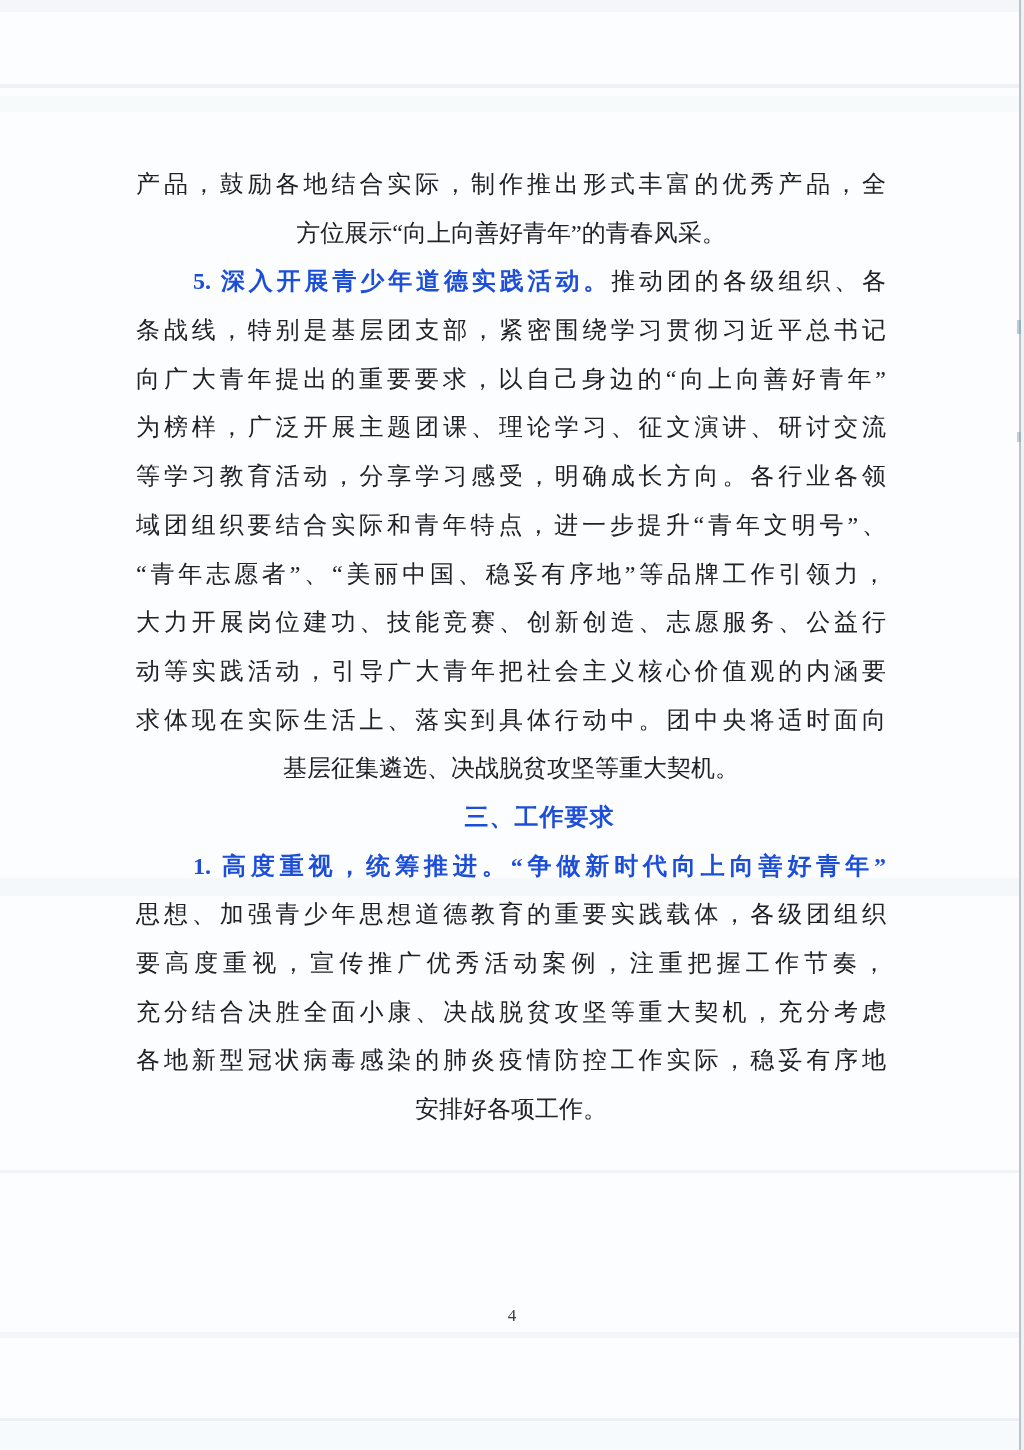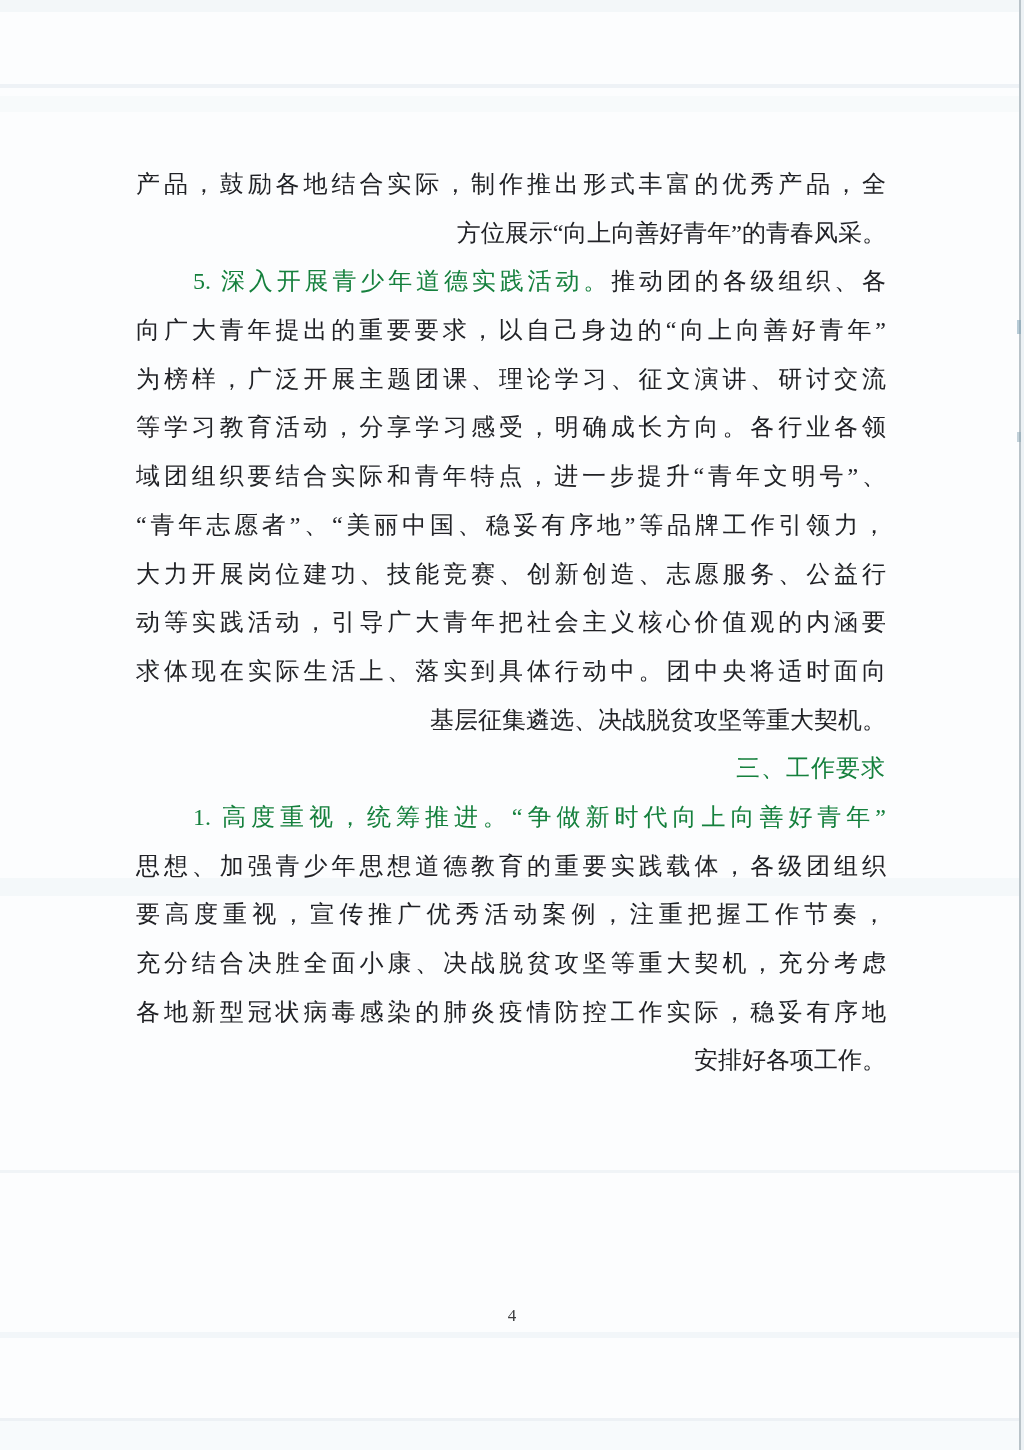--- a/index.html
+++ b/index.html
@@ -21,30 +21,30 @@
   .edge-strip{position:absolute;left:1021px;top:0;width:3px;height:1450px;background:#edf2f5;}
   .edge-tick1{position:absolute;left:1017px;top:320px;width:4px;height:14px;background:#7fa3b5;opacity:.55;}
   .edge-tick2{position:absolute;left:1017px;top:432px;width:4px;height:10px;background:#8aa6b4;opacity:.5;}
 
   .text-block{
     position:absolute;left:136px;top:160px;width:750px;
     font-size:24px;color:#212226;
   }
   .line{
     height:48.7px;line-height:48.7px;
-    text-align:right;
+    text-align:center;
   }
   .line.fill{
     text-align:justify;
     text-align-last:justify;
     -moz-text-align-last:justify;
   }
   .line.indent{padding-left:57px;}
   .run{white-space:pre-wrap;}
-  .run.bold{font-weight:normal;color:#15803d;}
+  .run.bold{font-weight:bold;color:#1d4ed8;}
   .line.heading{
     font-family:"Liberation Sans","DejaVu Sans",sans-serif;
     letter-spacing:1px;
   }
   .page-number{
     position:absolute;left:0;top:1306px;width:1024px;
     text-align:center;font-size:17px;color:#3a3b3e;
     font-family:"Liberation Serif","DejaVu Serif",serif;
   }
 </style>
@@ -63,20 +63,21 @@
 
   <div class="edge-line"></div>
   <div class="edge-strip"></div>
   <div class="edge-tick1"></div>
   <div class="edge-tick2"></div>
 
   <div class="text-block">
       <div class="line fill"><span class="run">产品，鼓励各地结合实际，制作推出形式丰富的优秀产品，全</span></div>
       <div class="line"><span class="run">方位展示“向上向善好青年”的青春风采。</span></div>
       <div class="line fill indent"><span class="run bold">5. 深入开展青少年道德实践活动。</span><span class="run">推动团的各级组织、各</span></div>
+      <div class="line fill"><span class="run">条战线，特别是基层团支部，紧密围绕学习贯彻习近平总书记</span></div>
       <div class="line fill"><span class="run">向广大青年提出的重要要求，以自己身边的“向上向善好青年”</span></div>
       <div class="line fill"><span class="run">为榜样，广泛开展主题团课、理论学习、征文演讲、研讨交流</span></div>
       <div class="line fill"><span class="run">等学习教育活动，分享学习感受，明确成长方向。各行业各领</span></div>
       <div class="line fill"><span class="run">域团组织要结合实际和青年特点，进一步提升“青年文明号”、</span></div>
       <div class="line fill"><span class="run">“青年志愿者”、“美丽中国、稳妥有序地”等品牌工作引领力，</span></div>
       <div class="line fill"><span class="run">大力开展岗位建功、技能竞赛、创新创造、志愿服务、公益行</span></div>
       <div class="line fill"><span class="run">动等实践活动，引导广大青年把社会主义核心价值观的内涵要</span></div>
       <div class="line fill"><span class="run">求体现在实际生活上、落实到具体行动中。团中央将适时面向</span></div>
       <div class="line"><span class="run">基层征集遴选、决战脱贫攻坚等重大契机。</span></div>
       <div class="line indent heading"><span class="run bold">三、工作要求</span></div>

